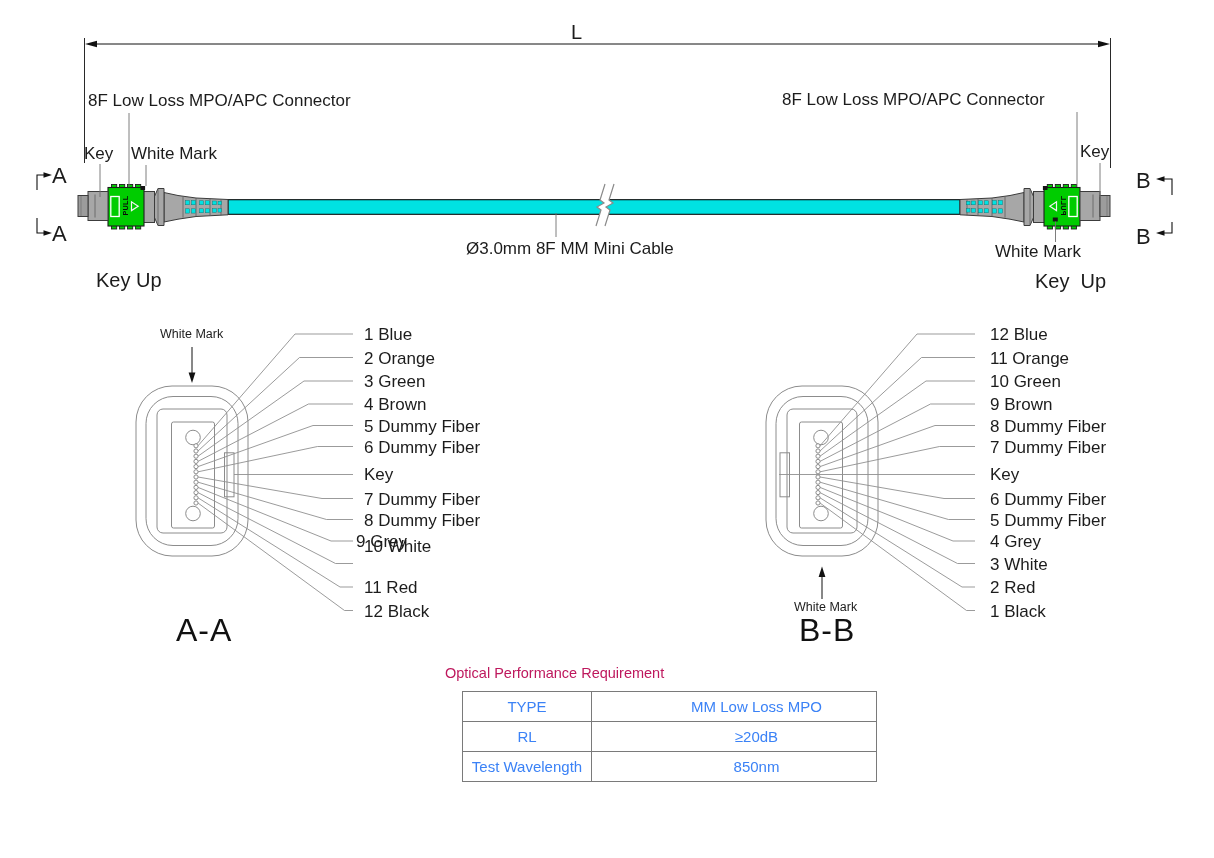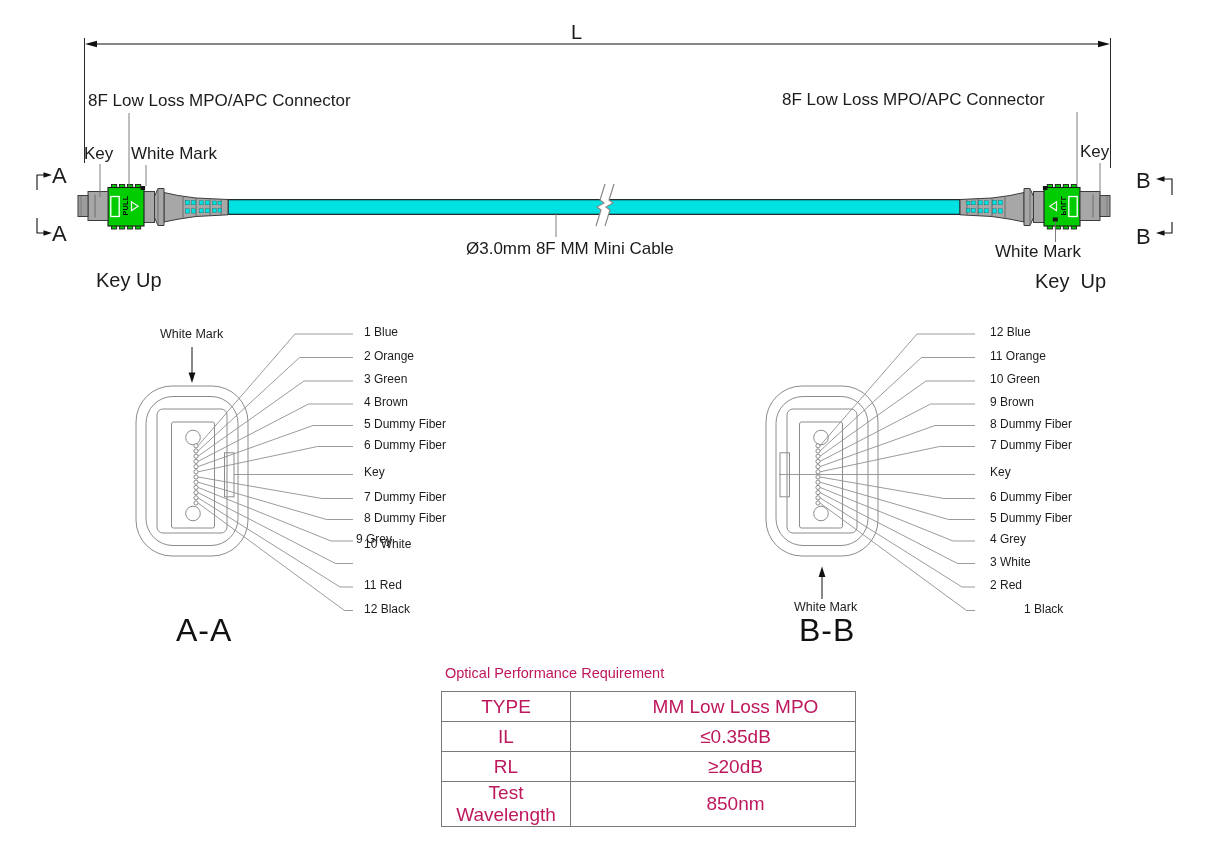--- a/index.html
+++ b/index.html
@@ -4,25 +4,25 @@
 <style>
   html,body{margin:0;padding:0;background:#ffffff;}
   #canvas{position:relative;width:1214px;height:858px;background:#fff;overflow:hidden;
           font-family:"Liberation Sans", sans-serif;color:#1c1c1c;}
   #lineart{position:absolute;left:0;top:0;}
   .L{position:absolute;white-space:pre;line-height:1.05;color:#1c1c1c;}
   .f19{font-size:17px;}
   .f20{font-size:20px;}
   .f22{font-size:22px;}
   .f12{font-size:12.5px;}
-  .sec-label{position:absolute;font-size:12px;white-space:pre;color:#1c1c1c;}
+  .sec-label{position:absolute;font-size:17px;white-space:pre;color:#1c1c1c;}
   .sec-title{position:absolute;font-size:32px;letter-spacing:1px;color:#111;}
   .tbl-title{position:absolute;left:445px;top:665px;font-size:14.5px;color:#be185d;}
-  table.perf{position:absolute;left:441px;top:691px;border-collapse:collapse;
-             font-size:19px;color:#be185d;table-layout:fixed;}
+  table.perf{position:absolute;left:462px;top:691px;border-collapse:collapse;
+             font-size:15px;color:#3b82f6;table-layout:fixed;}
   table.perf td{border:1px solid #7a7a7a;text-align:center;vertical-align:middle;
                 height:29px;padding:0;}
   table.perf td.c1{width:128px;}
   table.perf td.c2{width:239px;padding-left:45px;}
 </style>
 </head>
 <body>
 
 <div id="canvas">
 
@@ -231,32 +231,28 @@
 <div class="sec-label" style="left:990px;top:372px;">10 Green</div>
 <div class="sec-label" style="left:990px;top:395px;">9 Brown</div>
 <div class="sec-label" style="left:990px;top:417px;">8 Dummy Fiber</div>
 <div class="sec-label" style="left:990px;top:438px;">7 Dummy Fiber</div>
 <div class="sec-label" style="left:990px;top:465px;">Key</div>
 <div class="sec-label" style="left:990px;top:490px;">6 Dummy Fiber</div>
 <div class="sec-label" style="left:990px;top:511px;">5 Dummy Fiber</div>
 <div class="sec-label" style="left:990px;top:532px;">4 Grey</div>
 <div class="sec-label" style="left:990px;top:555px;">3 White</div>
 <div class="sec-label" style="left:990px;top:578px;">2 Red</div>
-<div class="sec-label" style="left:1024px;top:602px;">1 Black</div>
+<div class="sec-label" style="left:990px;top:602px;">1 Black</div>
 
 <div class="tbl-title">Optical Performance Requirement</div>
 <table class="perf">
   <tbody>
         <tr>
     <td class="c1">TYPE</td>
     <td class="c2">MM Low Loss MPO</td>
-  </tr>
-  <tr>
-    <td class="c1">IL</td>
-    <td class="c2">≤0.35dB</td>
   </tr>
   <tr>
     <td class="c1">RL</td>
     <td class="c2">≥20dB</td>
   </tr>
   <tr>
     <td class="c1">Test Wavelength</td>
     <td class="c2">850nm</td>
   </tr>
 </tbody>

